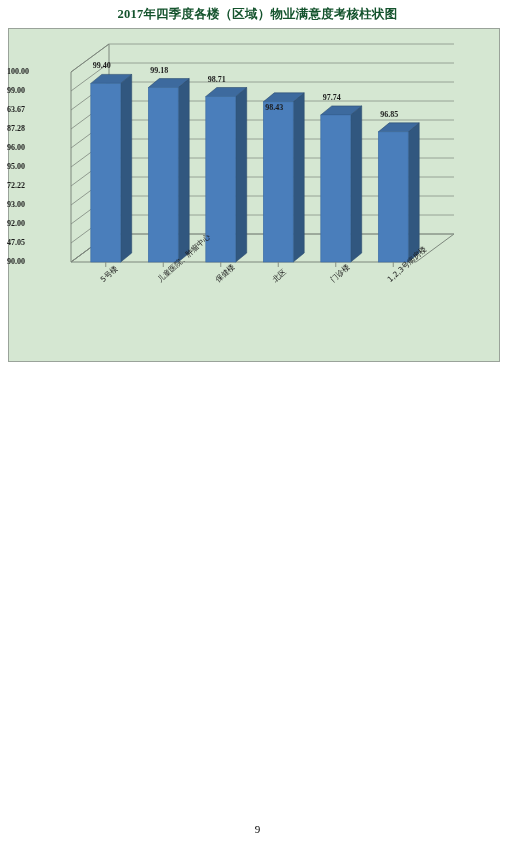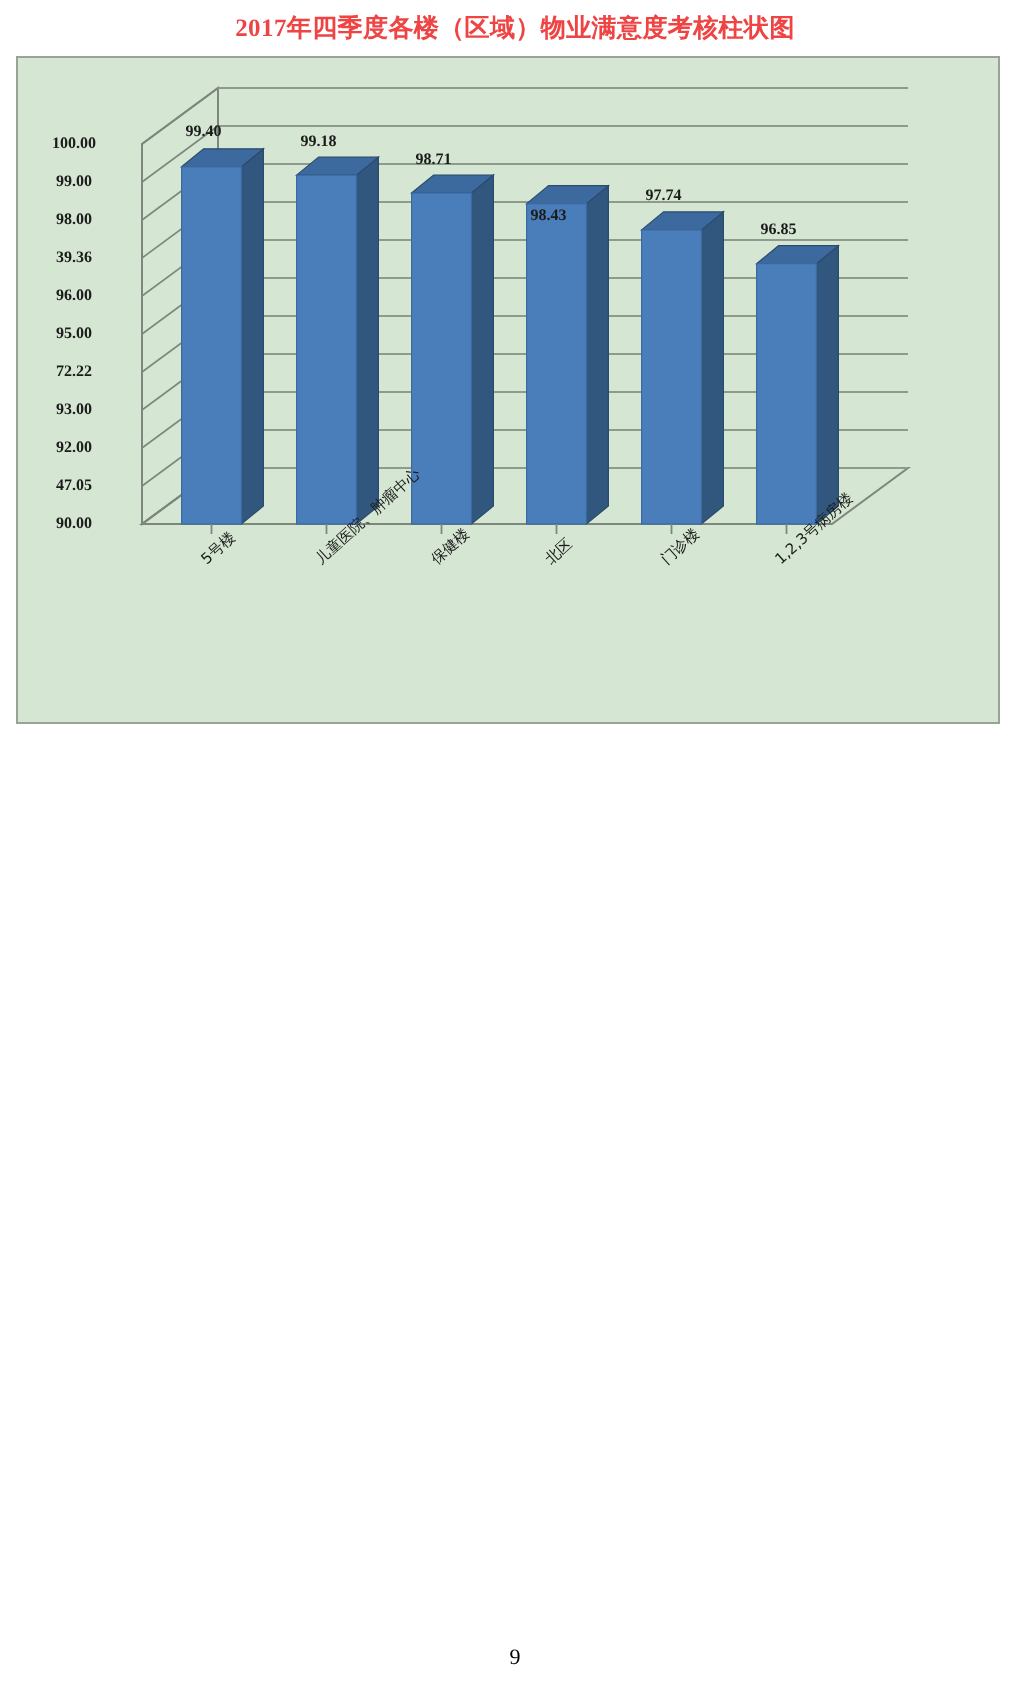--- a/index.html
+++ b/index.html
@@ -8,35 +8,35 @@
     font-family:"Liberation Serif","DejaVu Serif",serif;
     position:relative;overflow:hidden;
   }
   .page{position:absolute;inset:0;}
 
   
   .doc-title{
     position:absolute;left:0;top:6px;width:515px;
     text-align:center;
     font-family:"Liberation Serif","DejaVu Serif",serif;
-    font-weight:bold;font-size:12.5px;color:#ef4444;
+    font-weight:bold;font-size:12.5px;color:#14532d;
     letter-spacing:0.2px;white-space:nowrap;
   }
 
   
   .chart-panel{
     position:absolute;left:8px;top:28px;width:492px;height:334px;
     background:#d5e7d2;border:1px solid #9aa39a;box-sizing:border-box;
   }
   .plot{position:absolute;left:0;top:0;width:100%;height:100%;}
   .plot svg{display:block;}
 
   
   .ytick{
-    position:absolute;text-align:center;width:60px;
+    position:absolute;text-align:left;width:60px;
     font-family:"Liberation Serif","DejaVu Serif",serif;
     font-size:8px;font-weight:bold;color:#1b1b1b;
     white-space:nowrap;
   }
 
   
   .dlabel{
     position:absolute;
     font-family:"Liberation Serif","DejaVu Serif",serif;
     font-size:8px;font-weight:bold;color:#1b1b1b;
@@ -125,22 +125,22 @@
           <line x1="326.75" y1="233" x2="326.75" y2="238" stroke="#7d877d" stroke-width="0.9"></line>
           <g>
             <path d="M399.2,102.85000000000011 L410.2,93.85000000000011 L410.2,224 L399.2,233 Z" fill="#31577f" stroke="#2b4b6e" stroke-width="0.6"></path>
             <path d="M369.3,102.85000000000011 L380.3,93.85000000000011 L410.2,93.85000000000011 L399.2,102.85000000000011 Z" fill="#3d6a9e" stroke="#2b4b6e" stroke-width="0.6"></path>
             <rect x="369.3" y="102.85000000000011" width="29.900000000000002" height="130.1499999999999" fill="#4a7ebb" stroke="#3a6aa0" stroke-width="0.6"></rect>
           </g>
           <line x1="384.25" y1="233" x2="384.25" y2="238" stroke="#7d877d" stroke-width="0.9"></line>
         </svg>
     <div class="ytick" style="left: -2px; top: 38px;">100.00</div>
         <div class="ytick" style="left: -2px; top: 57px;">99.00</div>
-        <div class="ytick" style="left: -2px; top: 76px;">98.00</div>
-        <div class="ytick" style="left: -2px; top: 95px;">39.36</div>
+        <div class="ytick" style="left: -2px; top: 76px;">63.67</div>
+        <div class="ytick" style="left: -2px; top: 95px;">87.28</div>
         <div class="ytick" style="left: -2px; top: 114px;">96.00</div>
         <div class="ytick" style="left: -2px; top: 133px;">95.00</div>
         <div class="ytick" style="left: -2px; top: 152px;">72.22</div>
         <div class="ytick" style="left: -2px; top: 171px;">93.00</div>
         <div class="ytick" style="left: -2px; top: 190px;">92.00</div>
         <div class="ytick" style="left: -2px; top: 209px;">47.05</div>
         <div class="ytick" style="left: -2px; top: 228px;">90.00</div>
         <div class="dlabel" style="left: 83.8px; top: 32.4px;">99.40</div>
         <div class="catlabel" style="left: 92.75px; top: 247px;">5号楼</div>
         <div class="dlabel" style="left: 141.3px; top: 36.58px;">99.18</div>

